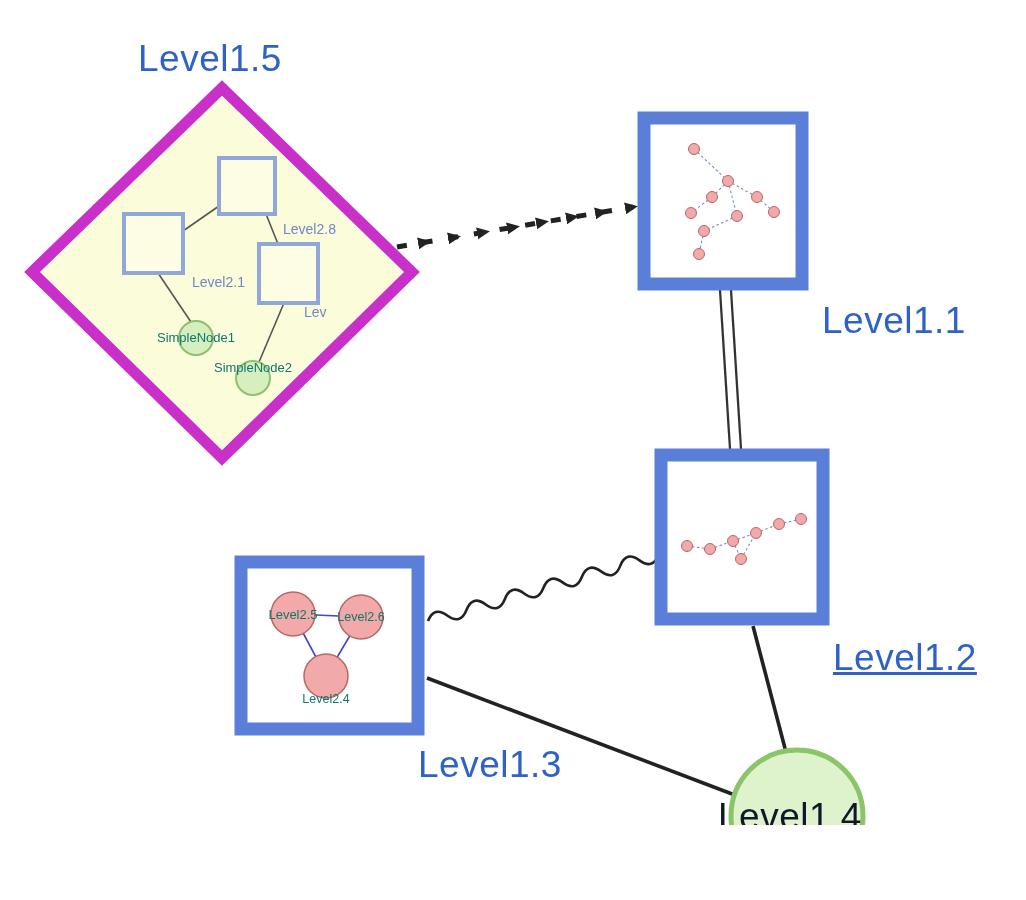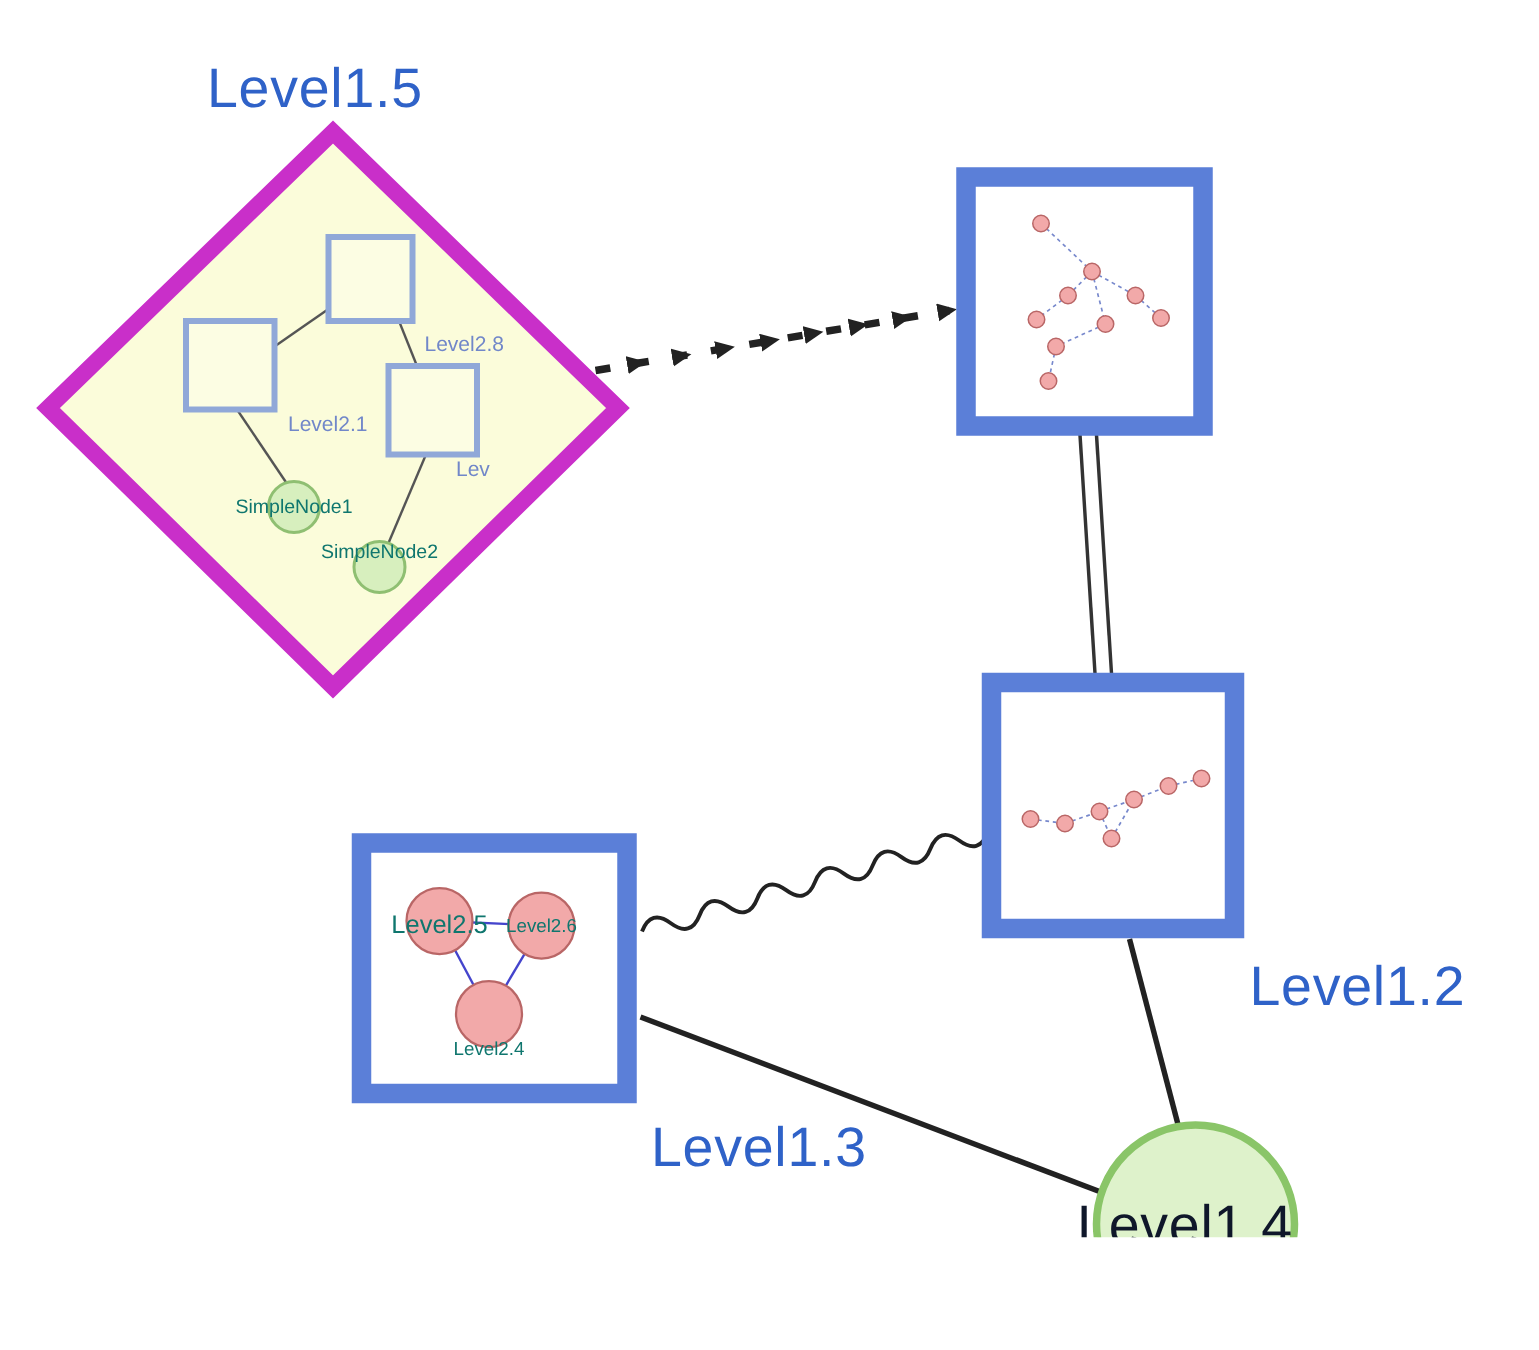--- a/index.html
+++ b/index.html
@@ -107,36 +107,37 @@
     </g>
     <circle cx="293" cy="614" r="22" fill="#f2a9a9" stroke="#b96666" stroke-width="1.5"></circle>
     <circle cx="361" cy="617" r="22" fill="#f2a9a9" stroke="#b96666" stroke-width="1.5"></circle>
     <circle cx="326" cy="676" r="22" fill="#f2a9a9" stroke="#b96666" stroke-width="1.5"></circle>
 
     <circle cx="797" cy="816" r="66" fill="#def2cb" stroke="#8ac568" stroke-width="5"></circle>
   </svg>
 
   <div class="lbl big blue" style="left:138px; top:38px;">Level1.5</div>
 
+  <div class="lbl big blue" style="left:822px; top:300px;">Level1.1</div>
 
-  <div class="lbl big blue" style="left:833px; top:637px;">Level1.2</div>
+  <div class="lbl big blue" style="left:833px; top:637px;text-decoration:underline;">Level1.2</div>
 
-  <div class="lbl big blue" style="left:418px; top:744px;margin-left:16px;">Level1.3</div>
+  <div class="lbl big blue" style="left:418px; top:744px;">Level1.3</div>
 
   <div class="lbl big black center" style="left:690px; top:796px; width:200px;">Level1.4</div>
 
   <div class="lbl small-blue" style="left:283px; top:221px;">Level2.8</div>
 
   <div class="lbl small-blue" style="left:192px; top:274px;">Level2.1</div>
 
   <div class="lbl small-blue" style="left:304px; top:304px;">Lev</div>
 
   <div class="lbl tiny-black center" style="left:136px; top:330px; width:120px;">SimpleNode1</div>
 
   <div class="lbl tiny-black center" style="left:193px; top:360px; width:120px;">SimpleNode2</div>
 
-  <div class="lbl tiny-black center" style="left:243px; top:607px; width:100px; font-size:17px;">Level2.5</div>
+  <div class="lbl tiny-black center" style="left:243px; top:607px; width:100px; font-size:13px;">Level2.5</div>
 
   <div class="lbl tiny-black center" style="left:311px; top:610px; width:100px; font-size:12.5px;">Level2.6</div>
 
   <div class="lbl tiny-black center" style="left:276px; top:669px; width:100px; font-size:12.5px;margin-top:23px;">Level2.4</div>
 
 </div>
 
 </body></html>

